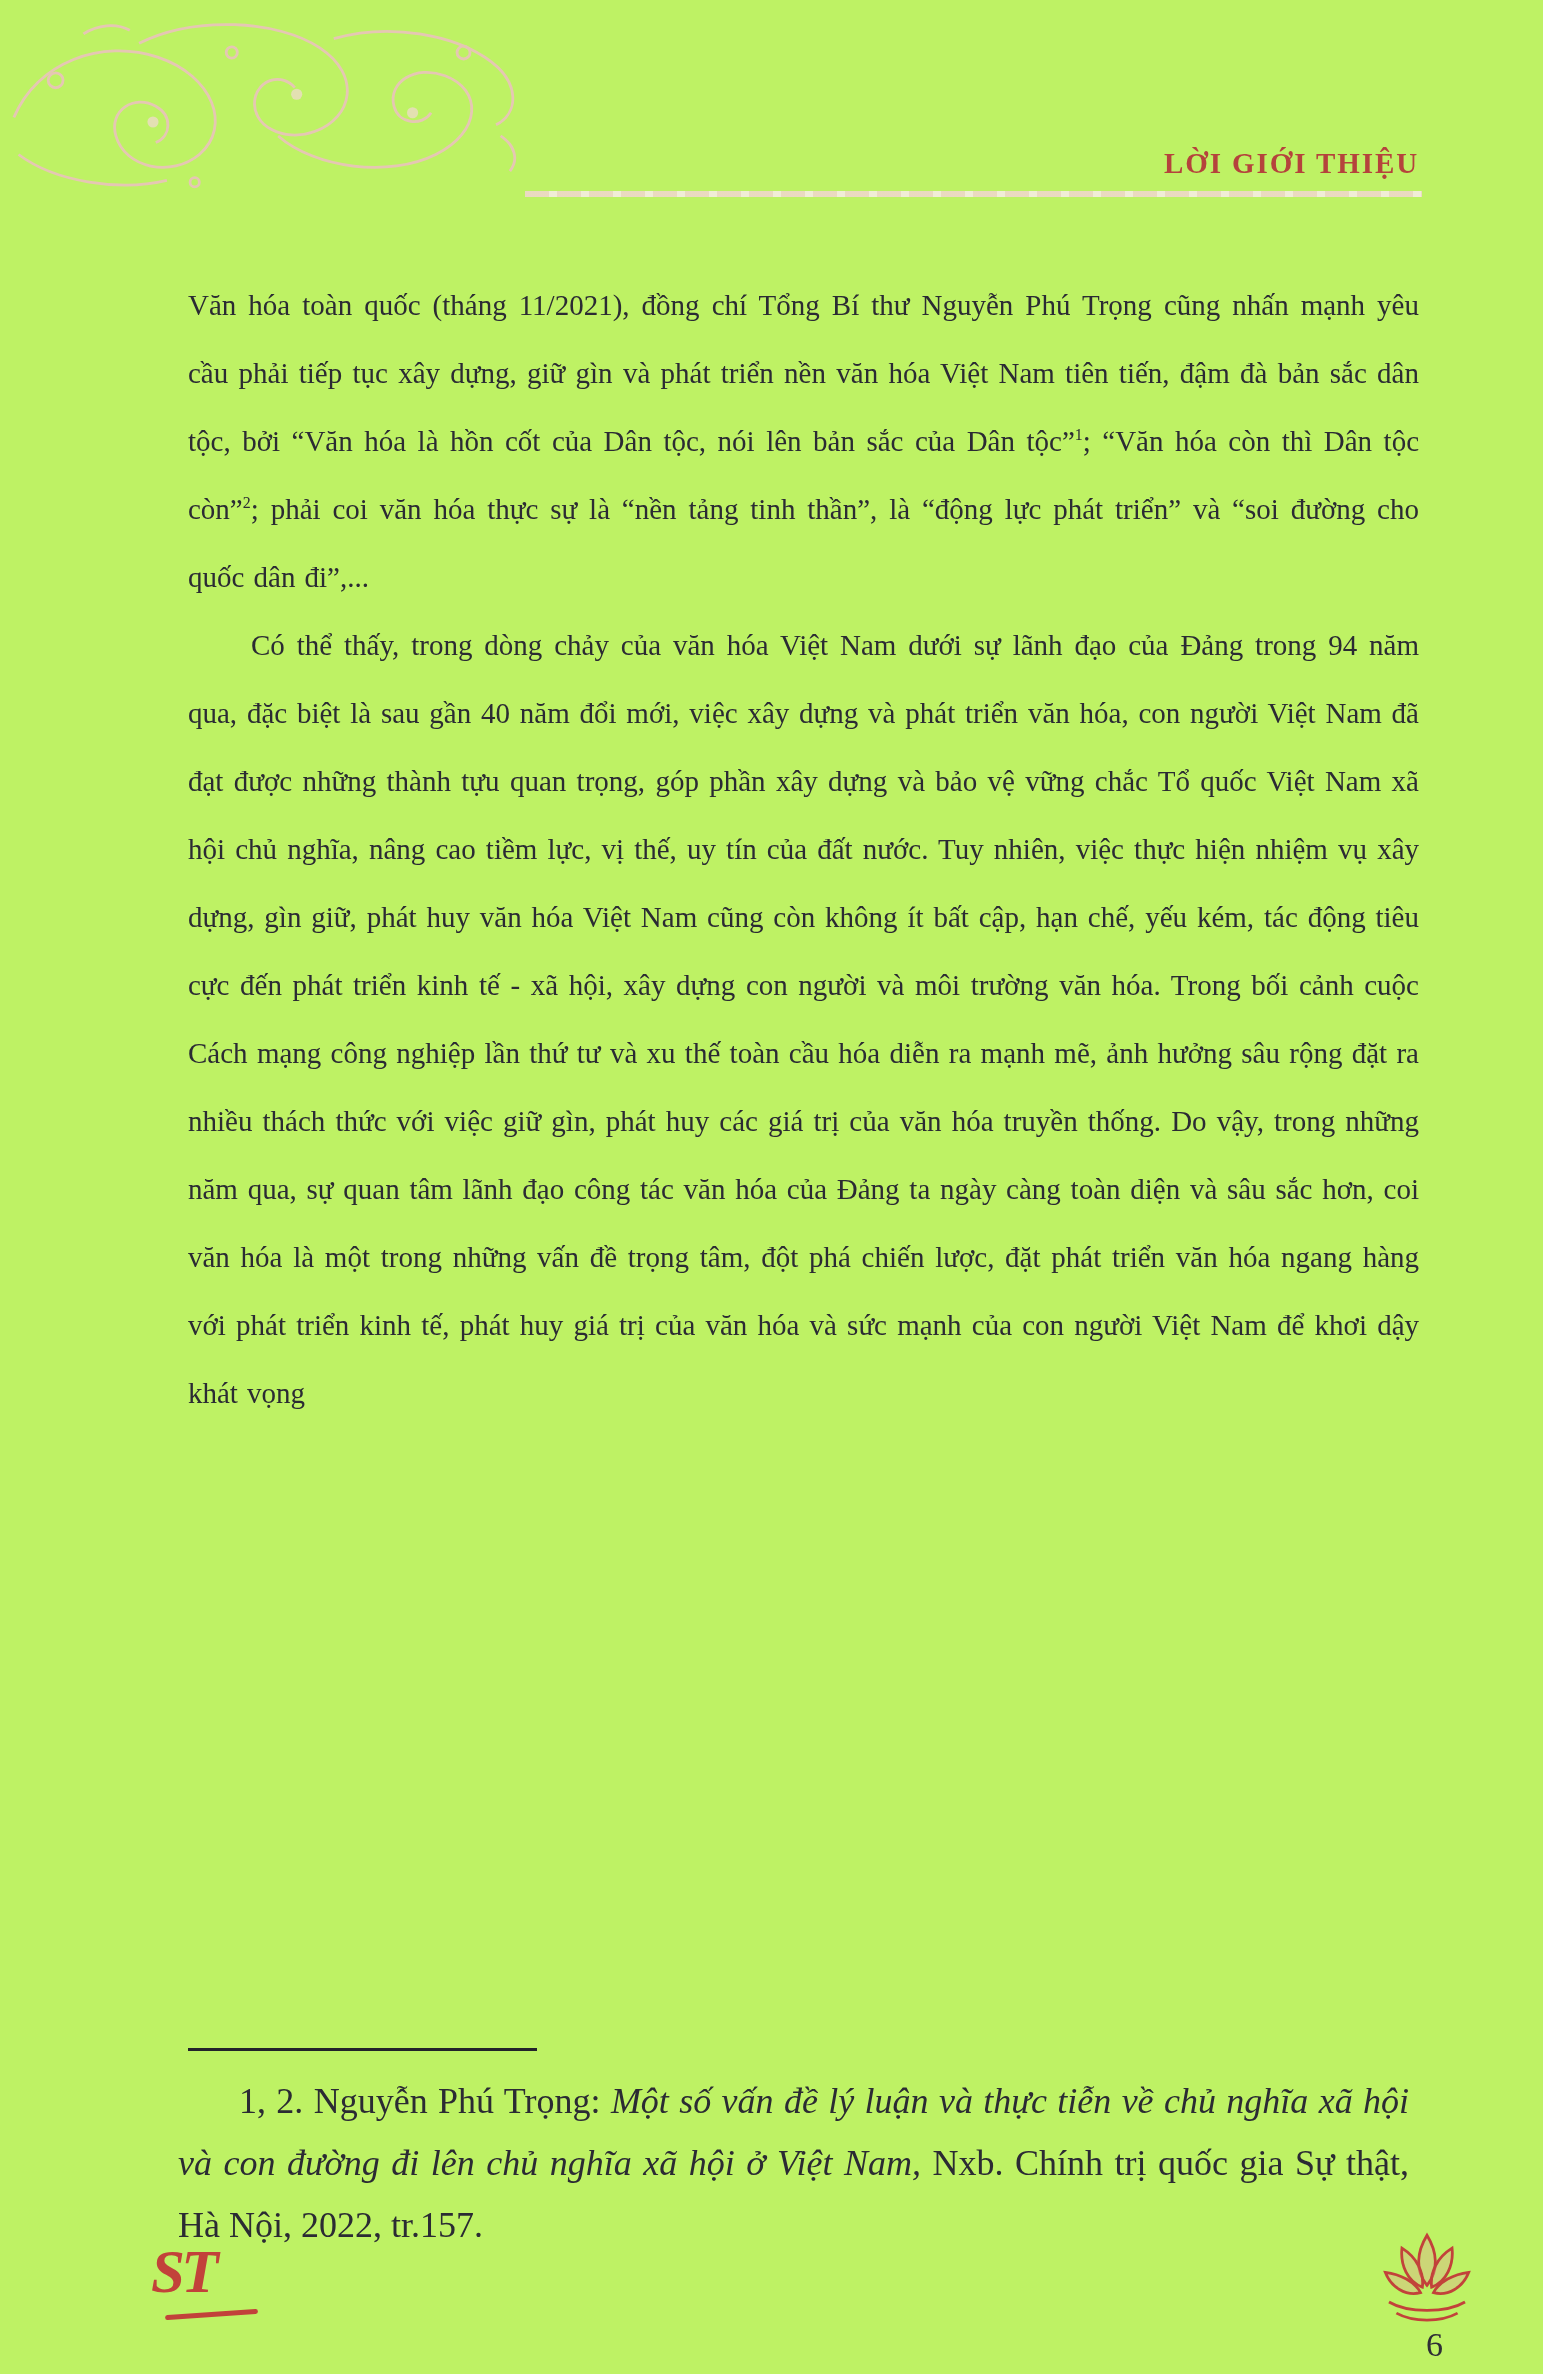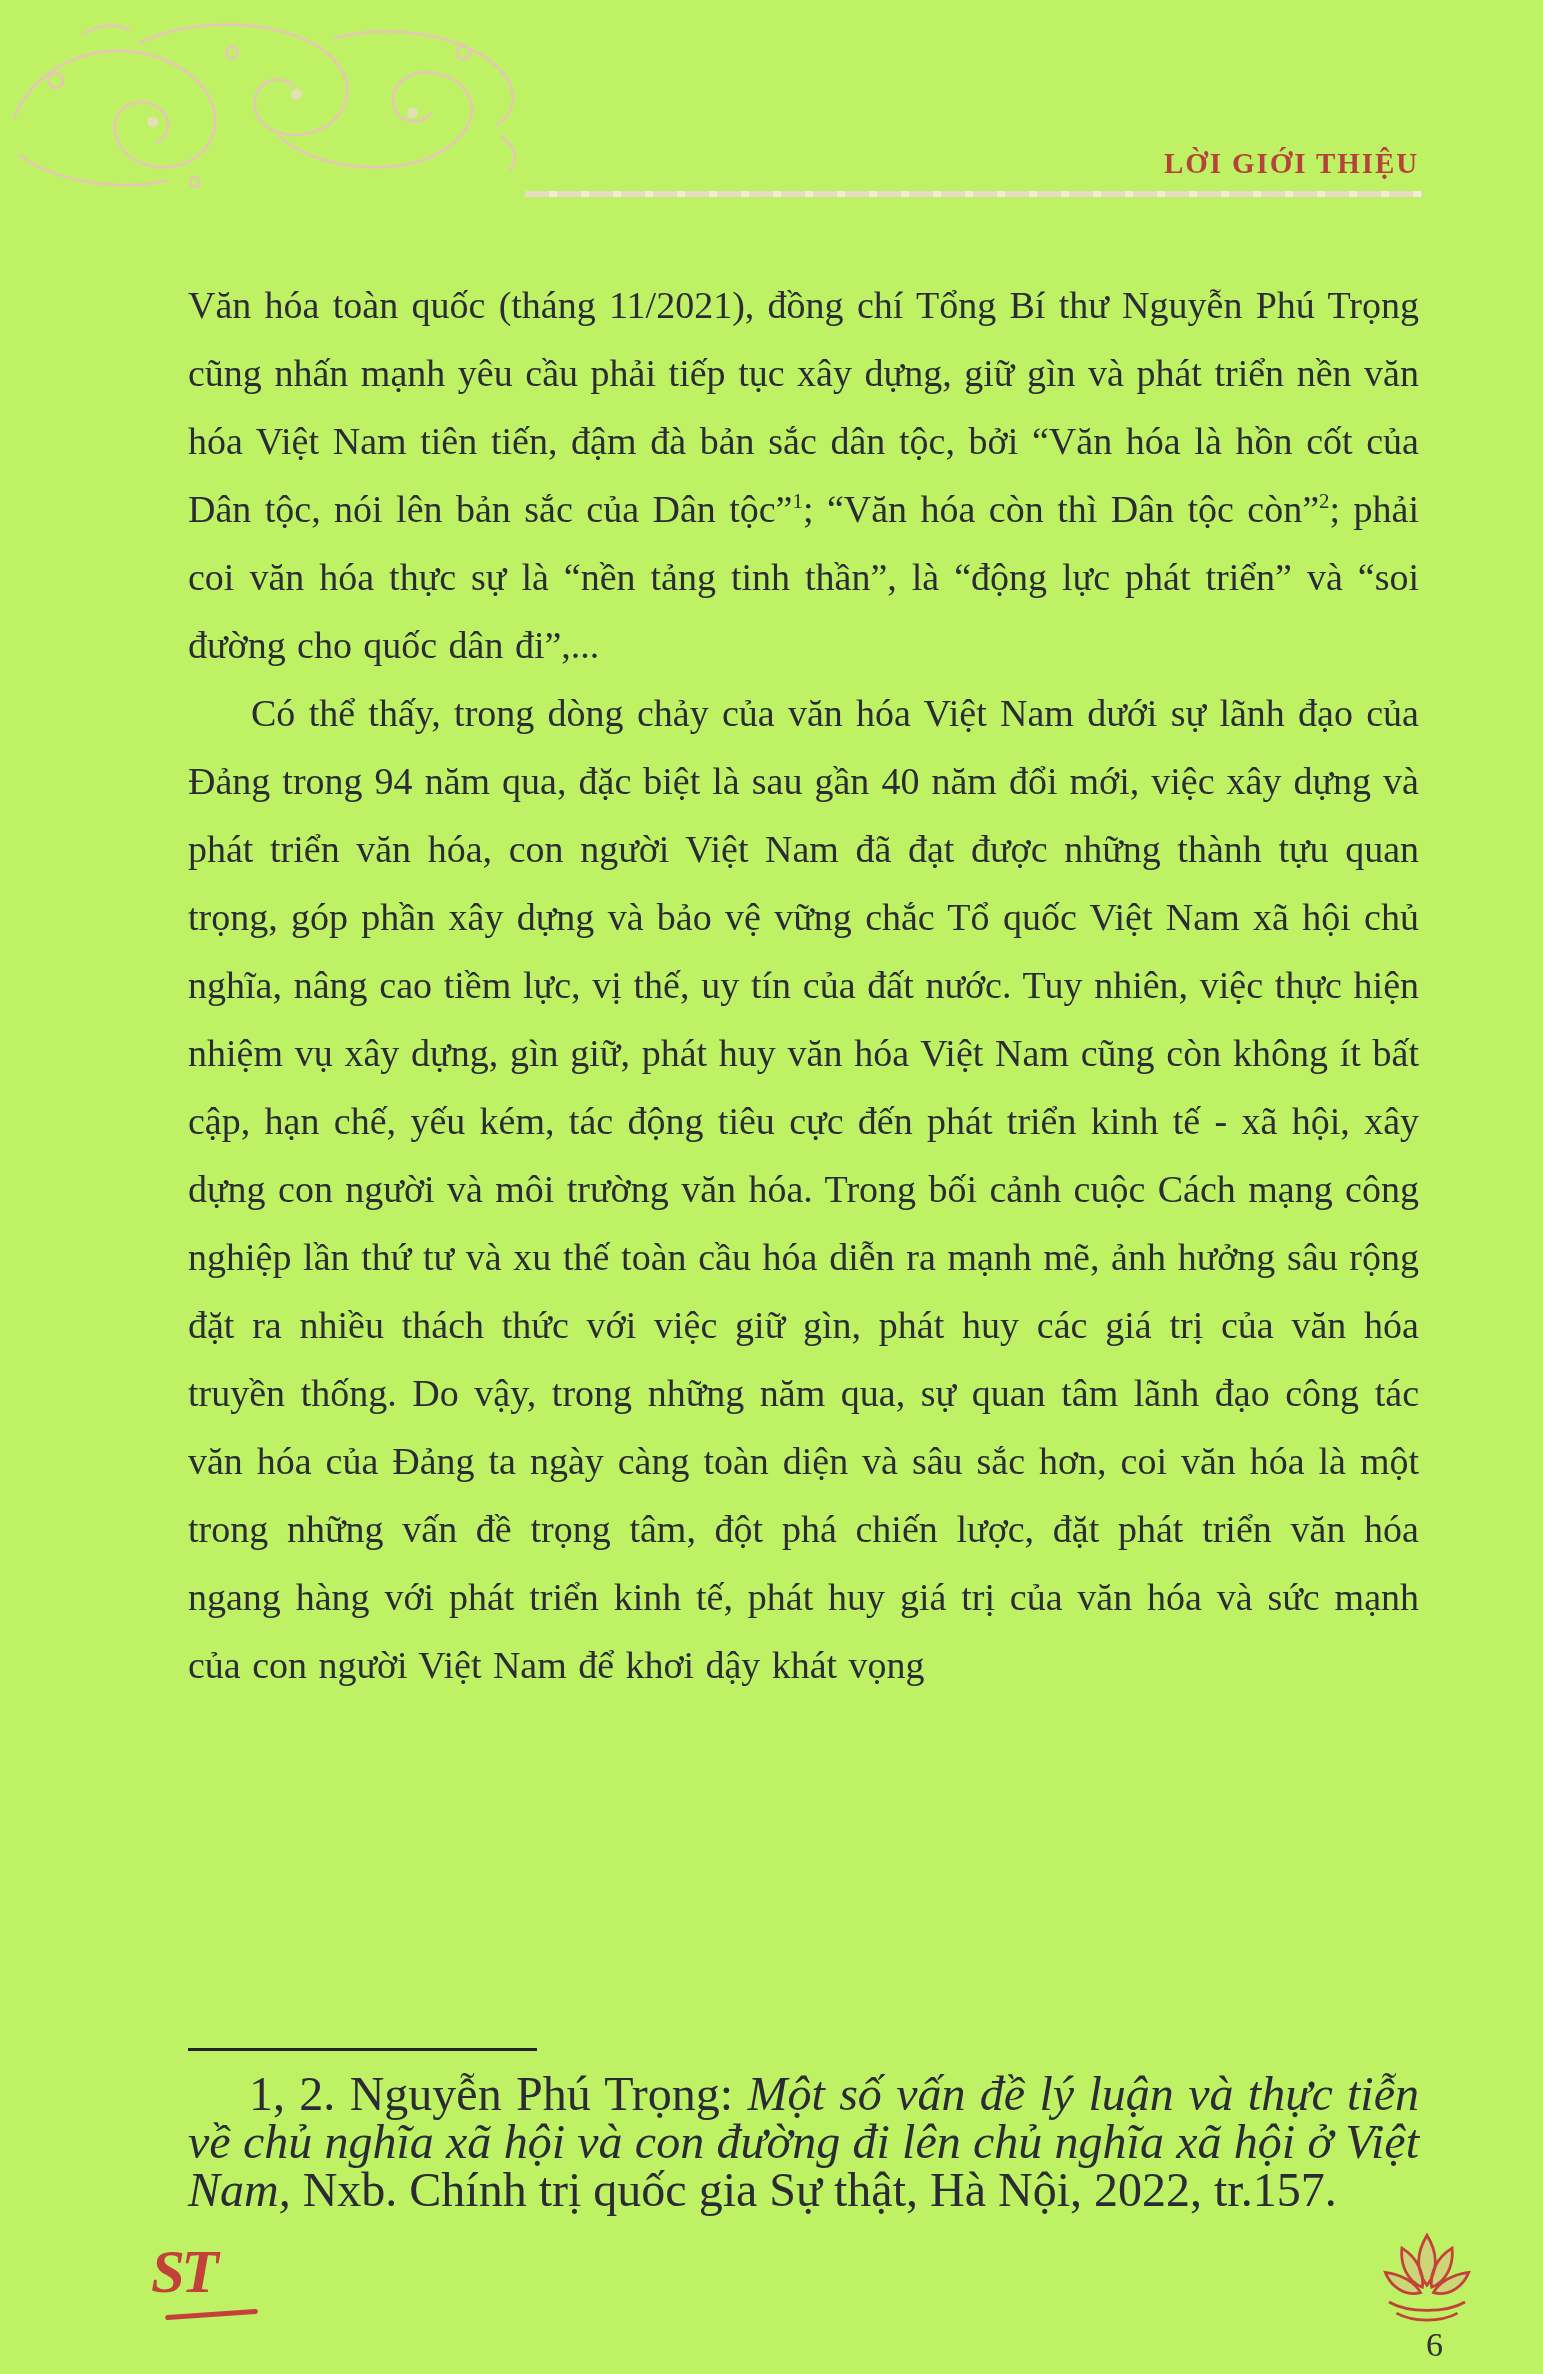--- a/index.html
+++ b/index.html
@@ -25,36 +25,36 @@
     position:absolute;top:191px;left:525px;right:121px;height:5.6px;
     background:repeating-linear-gradient(90deg,#f2d6d1 0 24px,#faeceb 24px 32px);
     opacity:.85;
   }
   
   .content{
     position:absolute;left:188px;top:271px;width:1231px;
   }
   .para{
     margin:0;
-    font-size:38px;line-height:68px;
+    font-size:29px;line-height:68px;
     text-align:justify;
     word-spacing:1.9px;
   }
   .para.indent{text-indent:63px;}
   .para sup{
     font-size:0.55em;line-height:0;vertical-align:super;
   }
   
   .footnote-rule{
     position:absolute;left:188px;top:2048px;width:349px;height:2.8px;
     background:#23232b;
   }
   .footnote{
-    position:absolute;left:188px;top:2070px;width:1231px;
-    margin:0;font-size:48px;line-height:48px;
+    position:absolute;left:178px;top:2070px;width:1231px;
+    margin:0;font-size:36px;line-height:62px;
     text-align:justify;text-indent:61px;
   }
   .footnote i{font-style:italic;}
   
   .st-logo{
     position:absolute;left:151px;top:2241px;
     font-family:"Liberation Serif", serif;
     font-style:italic;font-weight:bold;
     font-size:61px;color:#c2423a;line-height:1;
     letter-spacing:-3.7px;

